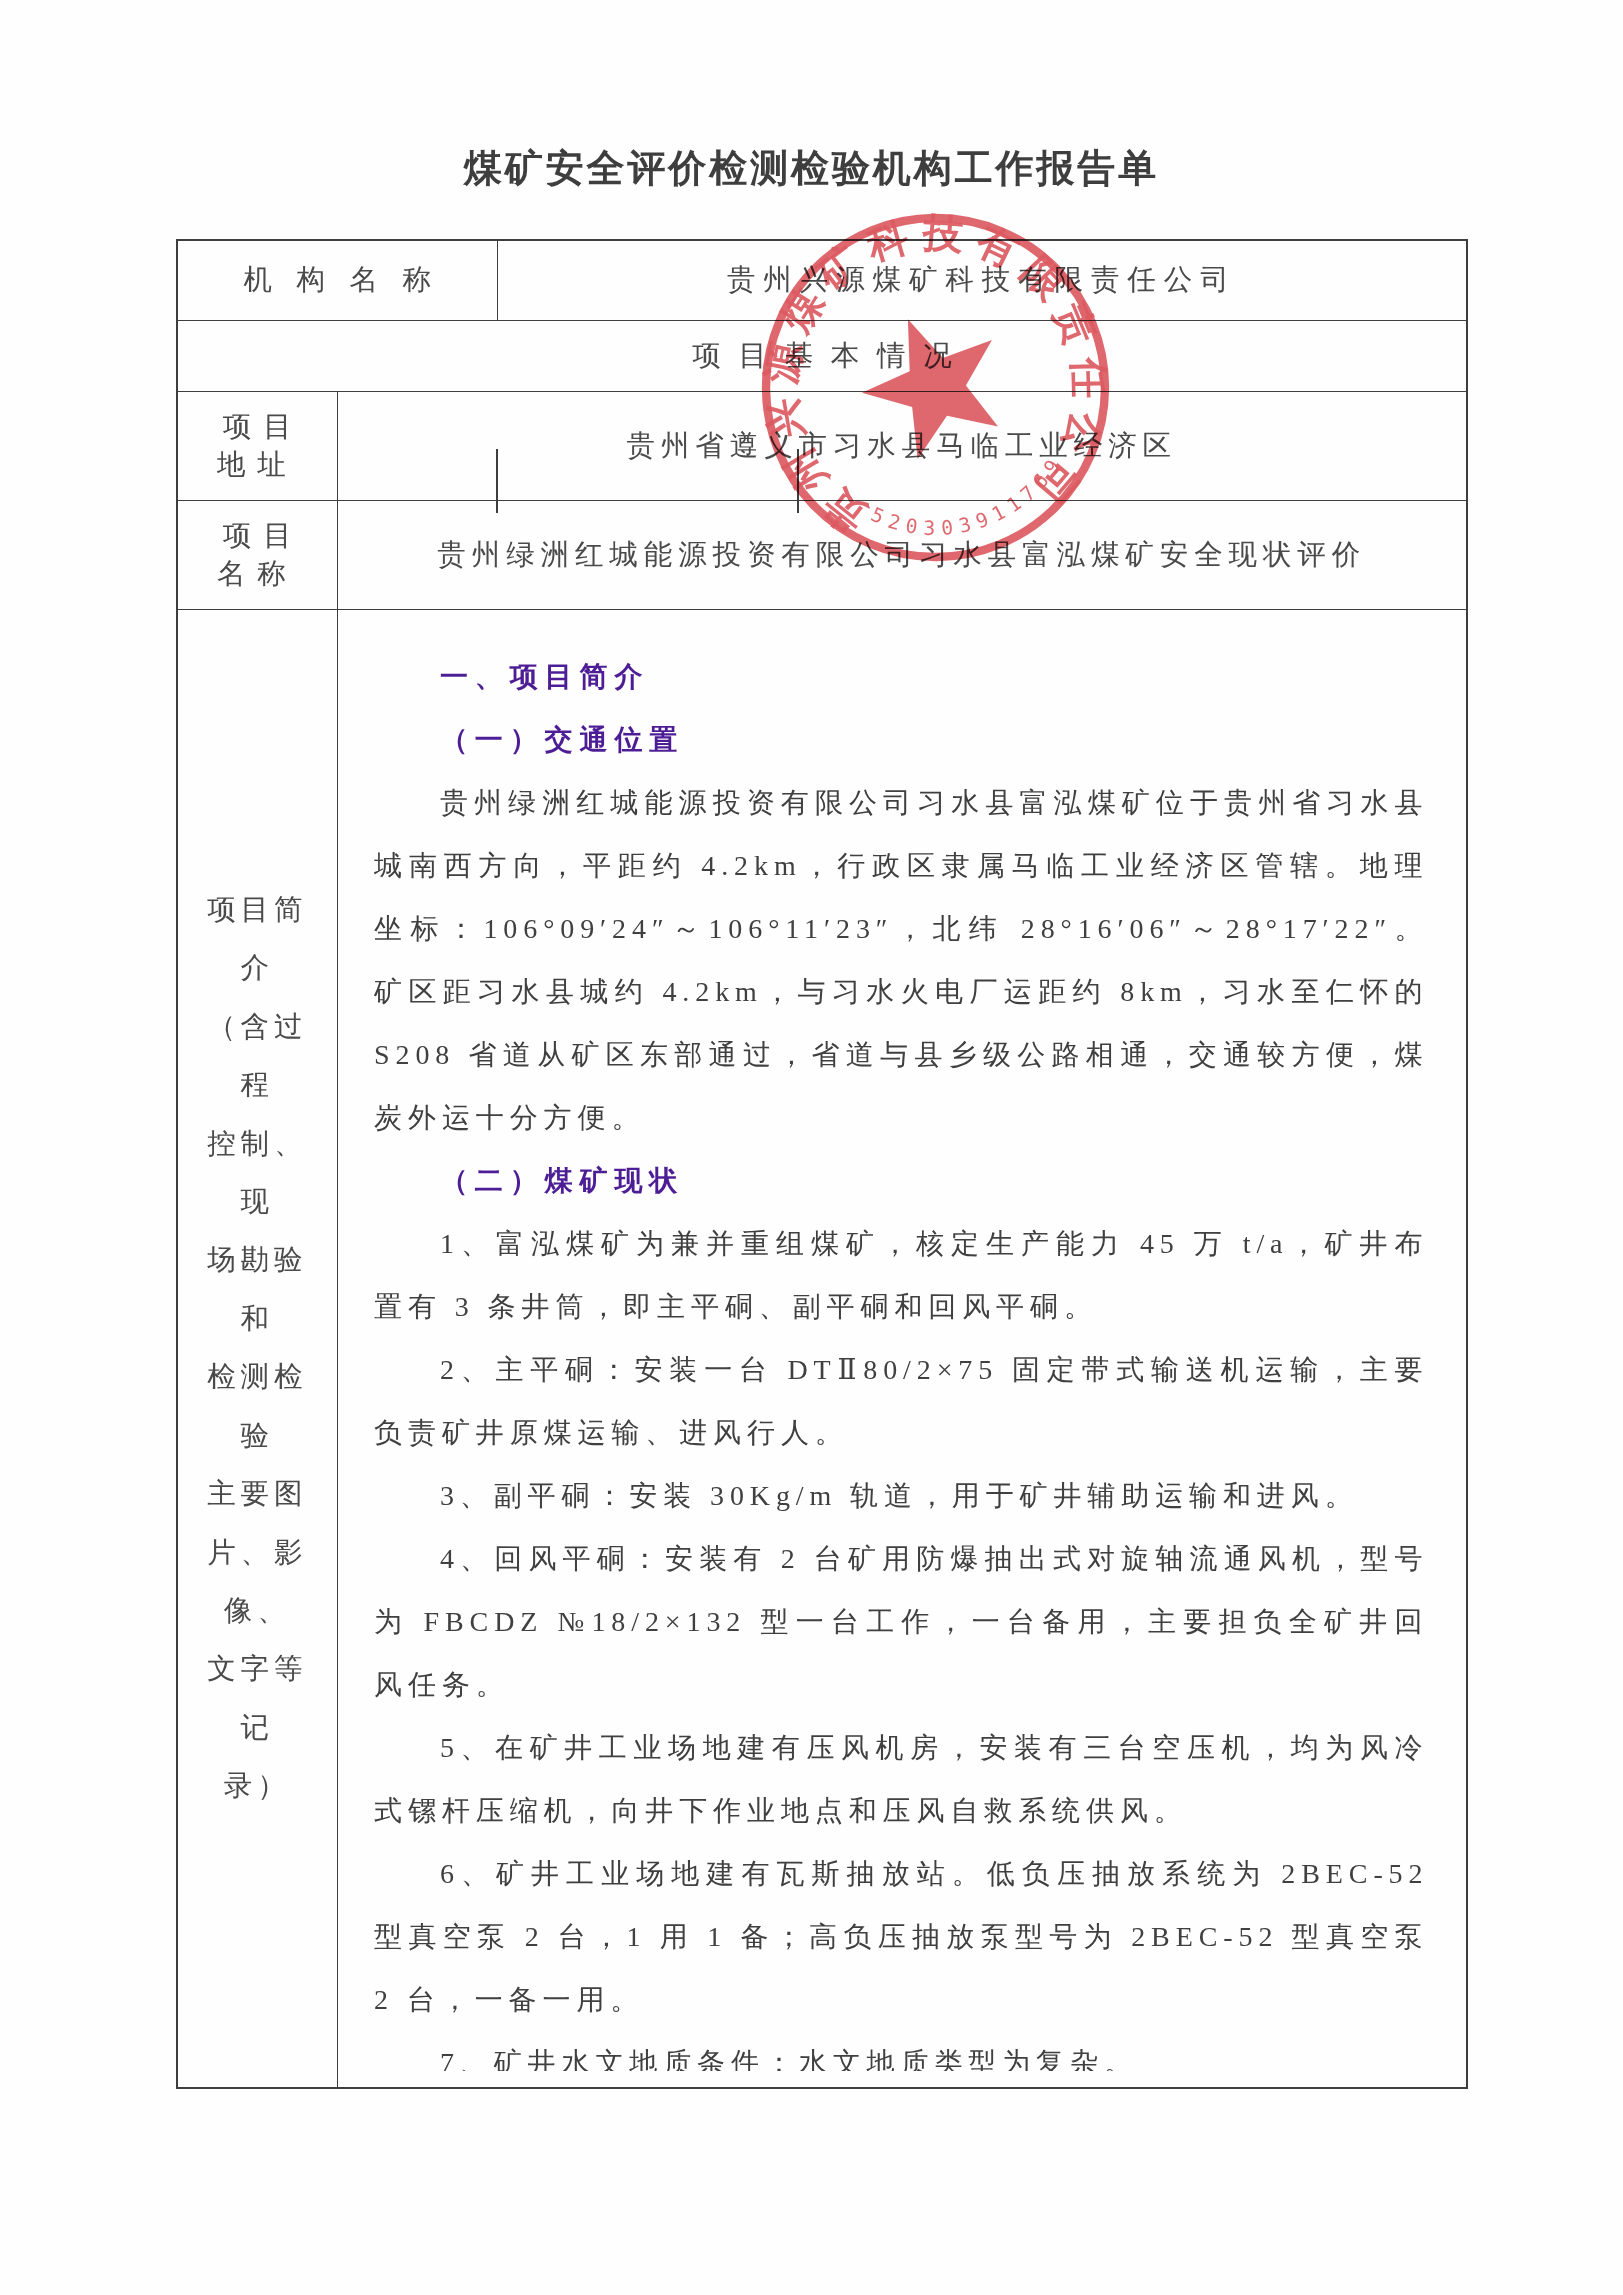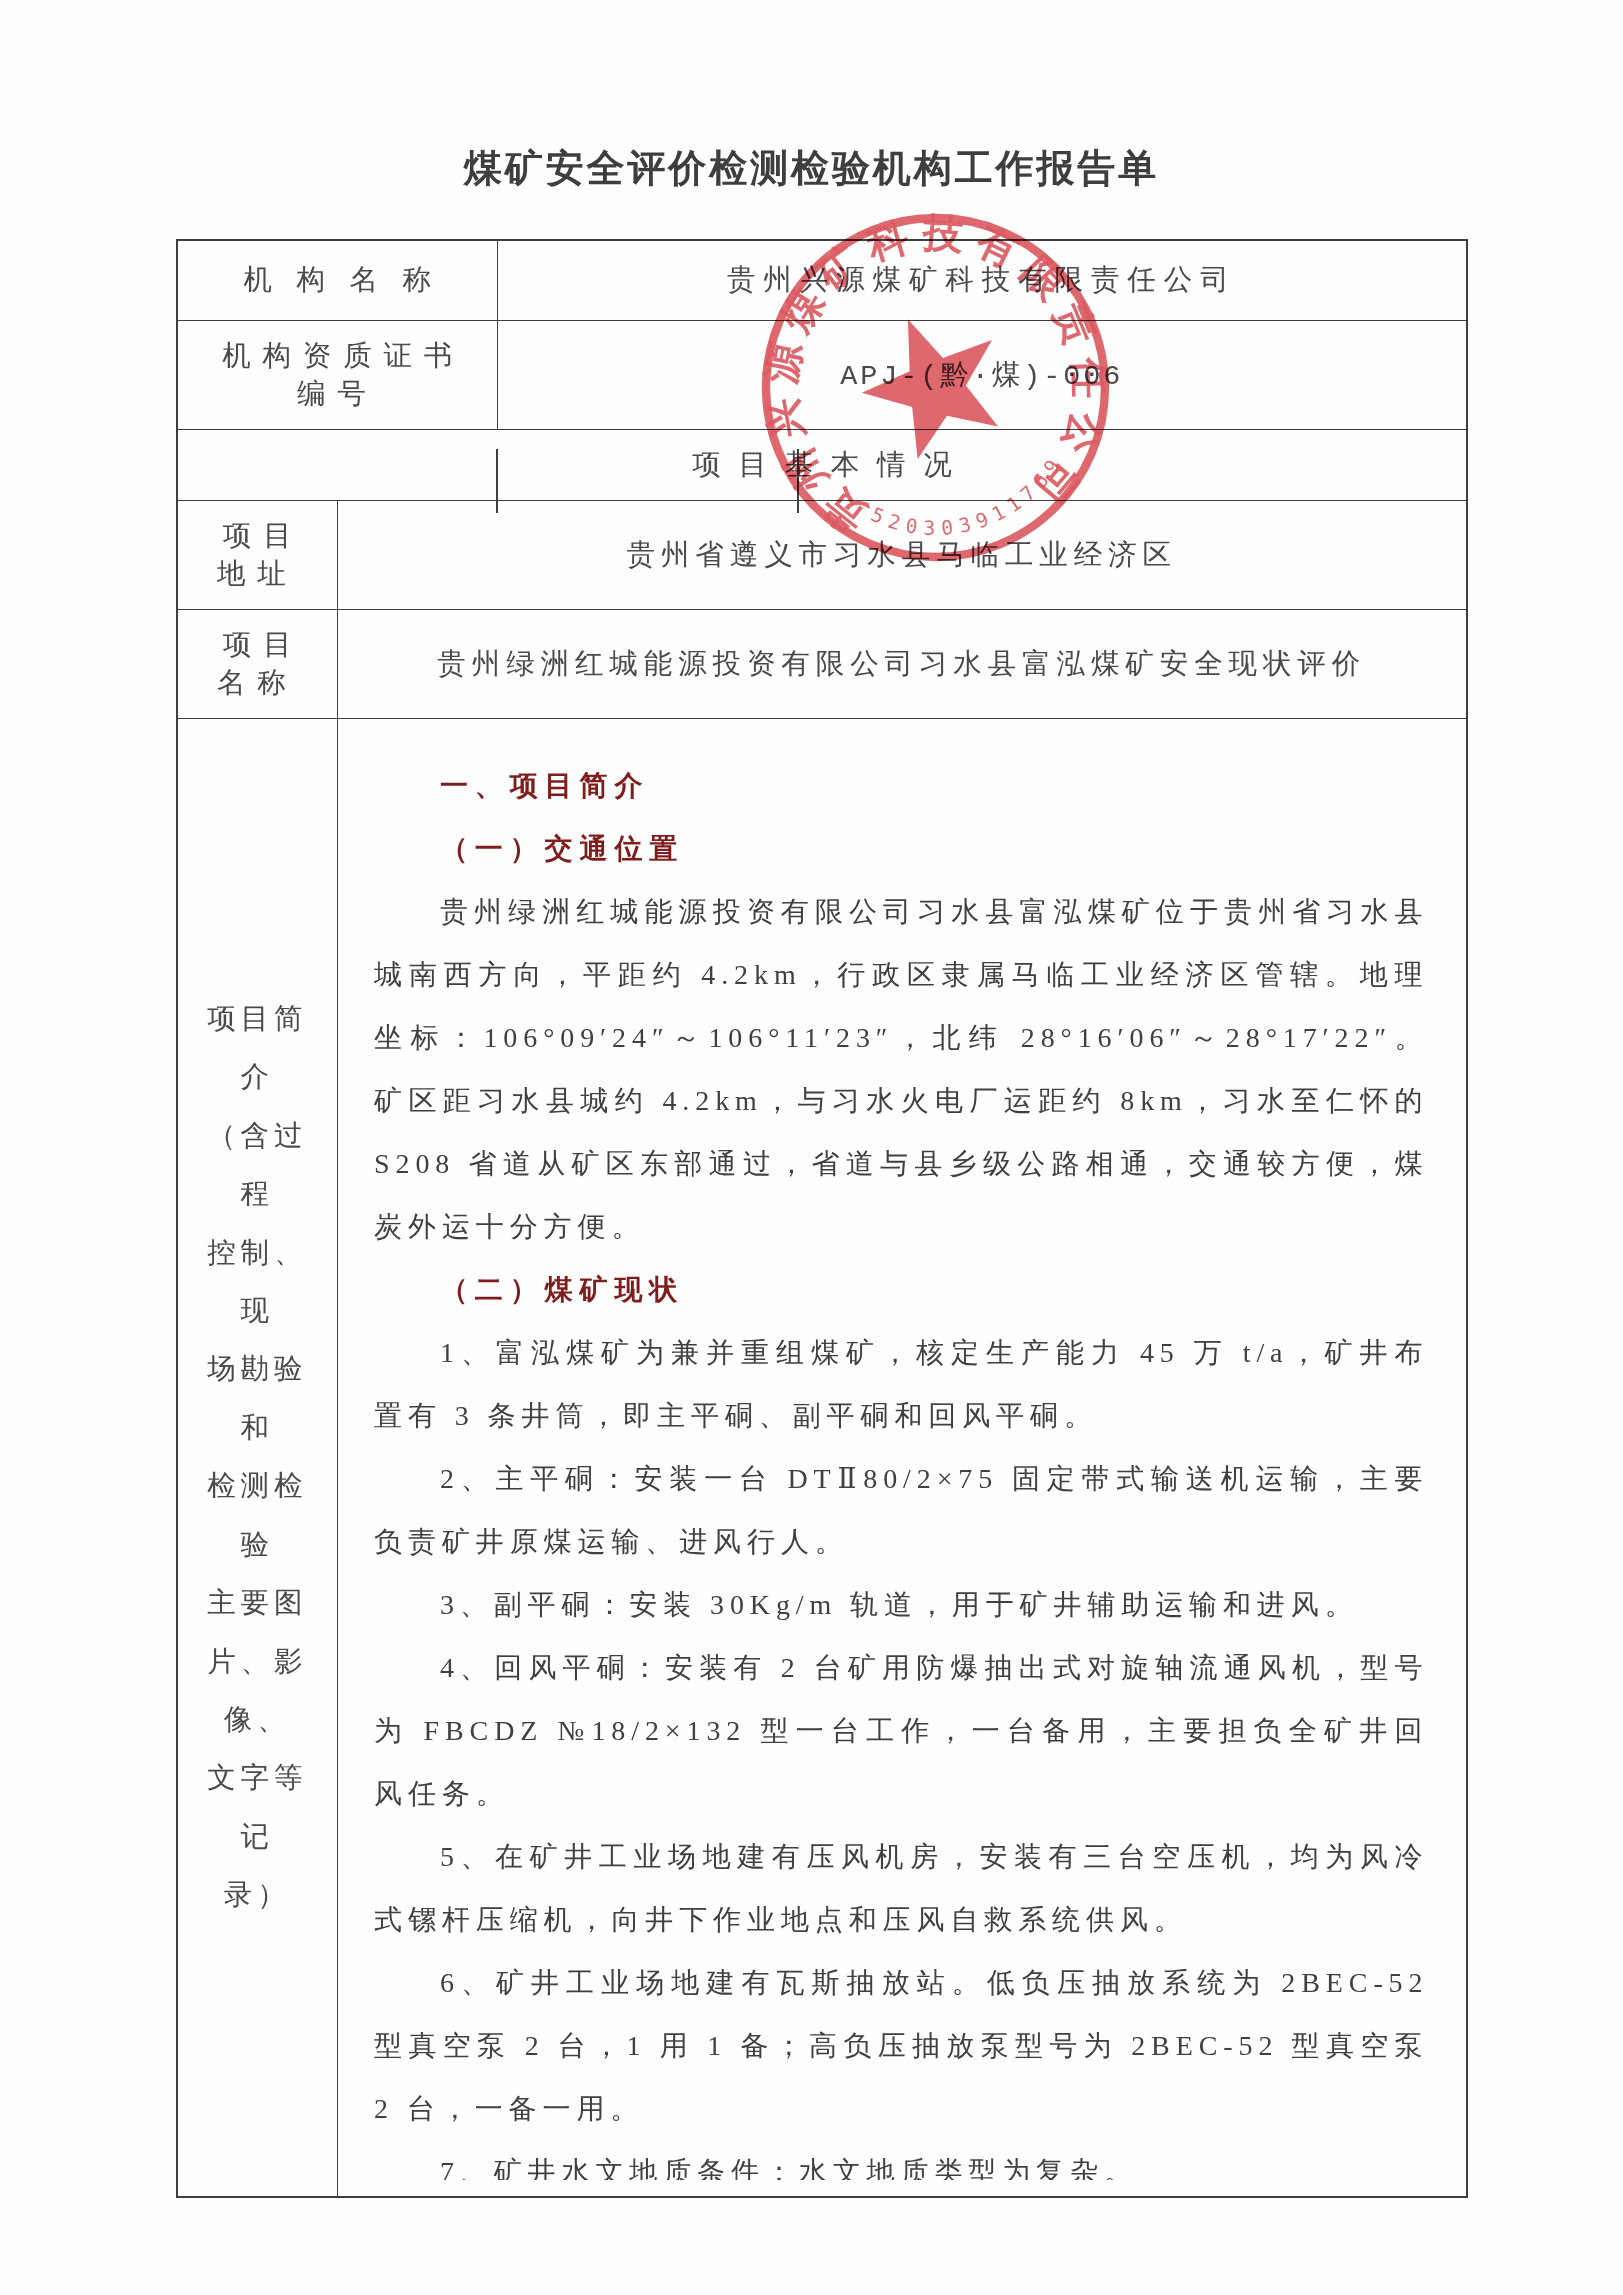--- a/index.html
+++ b/index.html
@@ -49,21 +49,21 @@
     height:1426px; overflow:hidden;
     padding:19.6px 21.6px 0 20.6px;
   }
   .para {
     margin:0; text-align:justify;
     font-size:28px; line-height:63px; letter-spacing:5.9px;
     text-indent:2.35em; color:#404040;
   }
   .para.heading {
     font-family:"Liberation Sans","DejaVu Sans",sans-serif;
-    font-weight:bold; letter-spacing:6.9px; color:#7f1d1d;
+    font-weight:bold; letter-spacing:6.9px; color:#4c1d95;
   }
   
   .stray-line {
     position:absolute; width:2px; background:#3e3e3e;
   }
   .stamp {
     position:absolute; left:739px; top:191px;
     width:393px; height:393px;
     mix-blend-mode:multiply; opacity:0.88;
     pointer-events:none;
@@ -81,24 +81,20 @@
       <col style="width:160px">
         <col style="width:160px">
         <col style="width:301px">
         <col style="width:306px">
         <col style="width:363px">
     </colgroup>
     <tbody>
         <tr style="height:80px">
       <td colspan="2" class="sp4">机构名称</td>
       <td colspan="3" class="val-org">贵州兴源煤矿科技有限责任公司</td>
-    </tr>
-    <tr style="height:66px">
-      <td colspan="2" class="sp8">机构资质证书编号</td>
-      <td colspan="3" class="val-cert">APJ-(黔·煤)-006</td>
     </tr>
     <tr style="height:64px">
       <td colspan="5" class="sp6 section-hd">项目基本情况</td>
     </tr>
     <tr style="height:77px">
       <td class="sp8">项目地址</td>
       <td colspan="4" class="val-proj">贵州省遵义市习水县马临工业经济区</td>
     </tr>
     <tr style="height:75px">
       <td class="sp8">项目名称</td>

